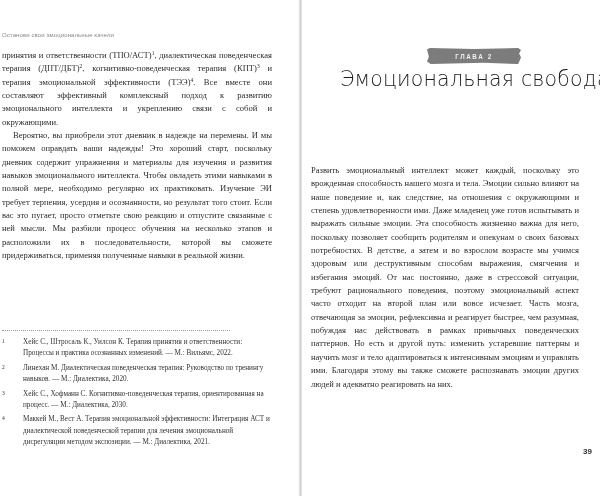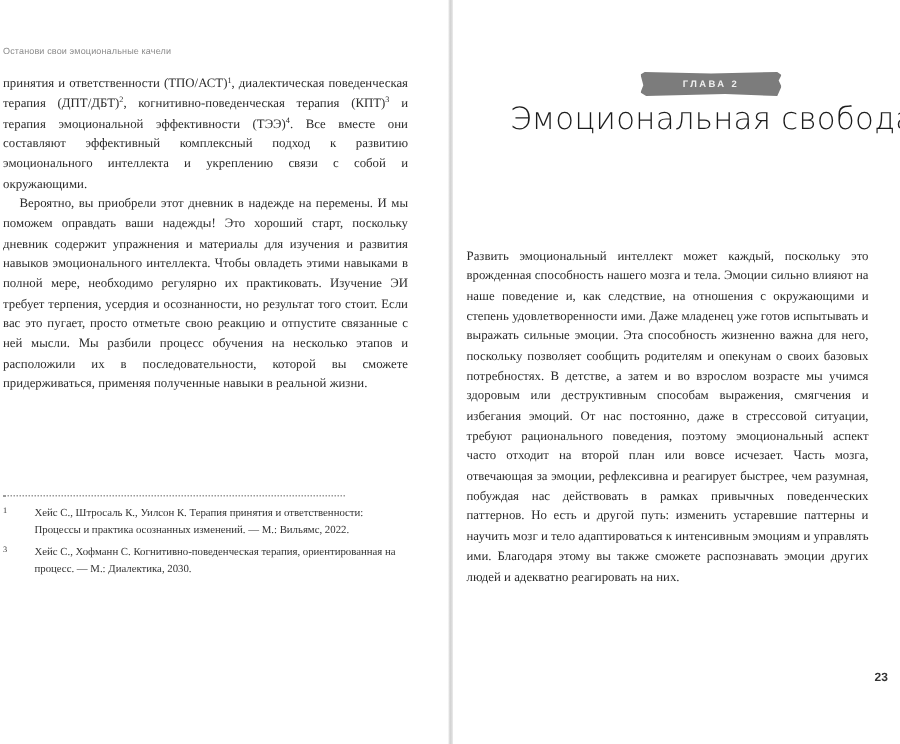--- a/index.html
+++ b/index.html
@@ -169,34 +169,42 @@
     </div>
 
     <div class="footnote-rule"></div>
 
     <div class="footnotes">
       <div class="footnote">
         <span class="fn-num">1</span>
         <span>Хейс С., Штросаль К., Уилсон К. Терапия принятия и ответственности: Процессы и практика осознанных изменений. — М.: Вильямс, 2022.</span>
       </div>
       <div class="footnote">
+        <span class="fn-num">2</span>
+        <span>Линехан М. Диалектическая поведенческая терапия: Руководство по тренингу навыков. — М.: Диалектика, 2020.</span>
+      </div>
+      <div class="footnote">
         <span class="fn-num">3</span>
         <span>Хейс С., Хофманн С. Когнитивно-поведенческая терапия, ориентированная на процесс. — М.: Диалектика, 2030.</span>
+      </div>
+      <div class="footnote">
+        <span class="fn-num">4</span>
+        <span>Маккей М., Вест А. Терапия эмоциональной эффективности: Интеграция АСТ и диалектической поведенческой терапии для лечения эмоциональной дисрегуляции методом экспозиции. — М.: Диалектика, 2021.</span>
       </div>
     </div>
   </div>
 
   <div class="gutter"></div>
 
   <div class="page page-right"></div>
 
   <div class="chapter-badge" style="background: rgb(124, 124, 124);">
     <span>ГЛАВА 2</span>
   </div>
 
   <div class="chapter-title">Эмоциональная свобода</div>
 
   <div class="body-text right-body">
     <p>Развить эмоциональный интеллект может каждый, поскольку это врожденная способность нашего мозга и тела. Эмоции сильно влияют на наше поведение и, как следствие, на отношения с окружающими и степень удовлетворенности ими. Даже младенец уже готов испытывать и выражать сильные эмоции. Эта способность жизненно важна для него, поскольку позволяет сообщить родителям и опекунам о своих базовых потребностях. В детстве, а затем и во взрослом возрасте мы учимся здоровым или деструктивным способам выражения, смягчения и избегания эмоций. От нас постоянно, даже в стрессовой ситуации, требуют рационального поведения, поэтому эмоциональный аспект часто отходит на второй план или вовсе исчезает. Часть мозга, отвечающая за эмоции, рефлексивна и реагирует быстрее, чем разумная, побуждая нас действовать в рамках привычных поведенческих паттернов. Но есть и другой путь: изменить устаревшие паттерны и научить мозг и тело адаптироваться к интенсивным эмоциям и управлять ими. Благодаря этому вы также сможете распознавать эмоции других людей и адекватно реагировать на них.</p>
   </div>
 
-  <div class="folio">23</div>
+  <div class="folio">39</div>
 </div>
 
 </body></html>

